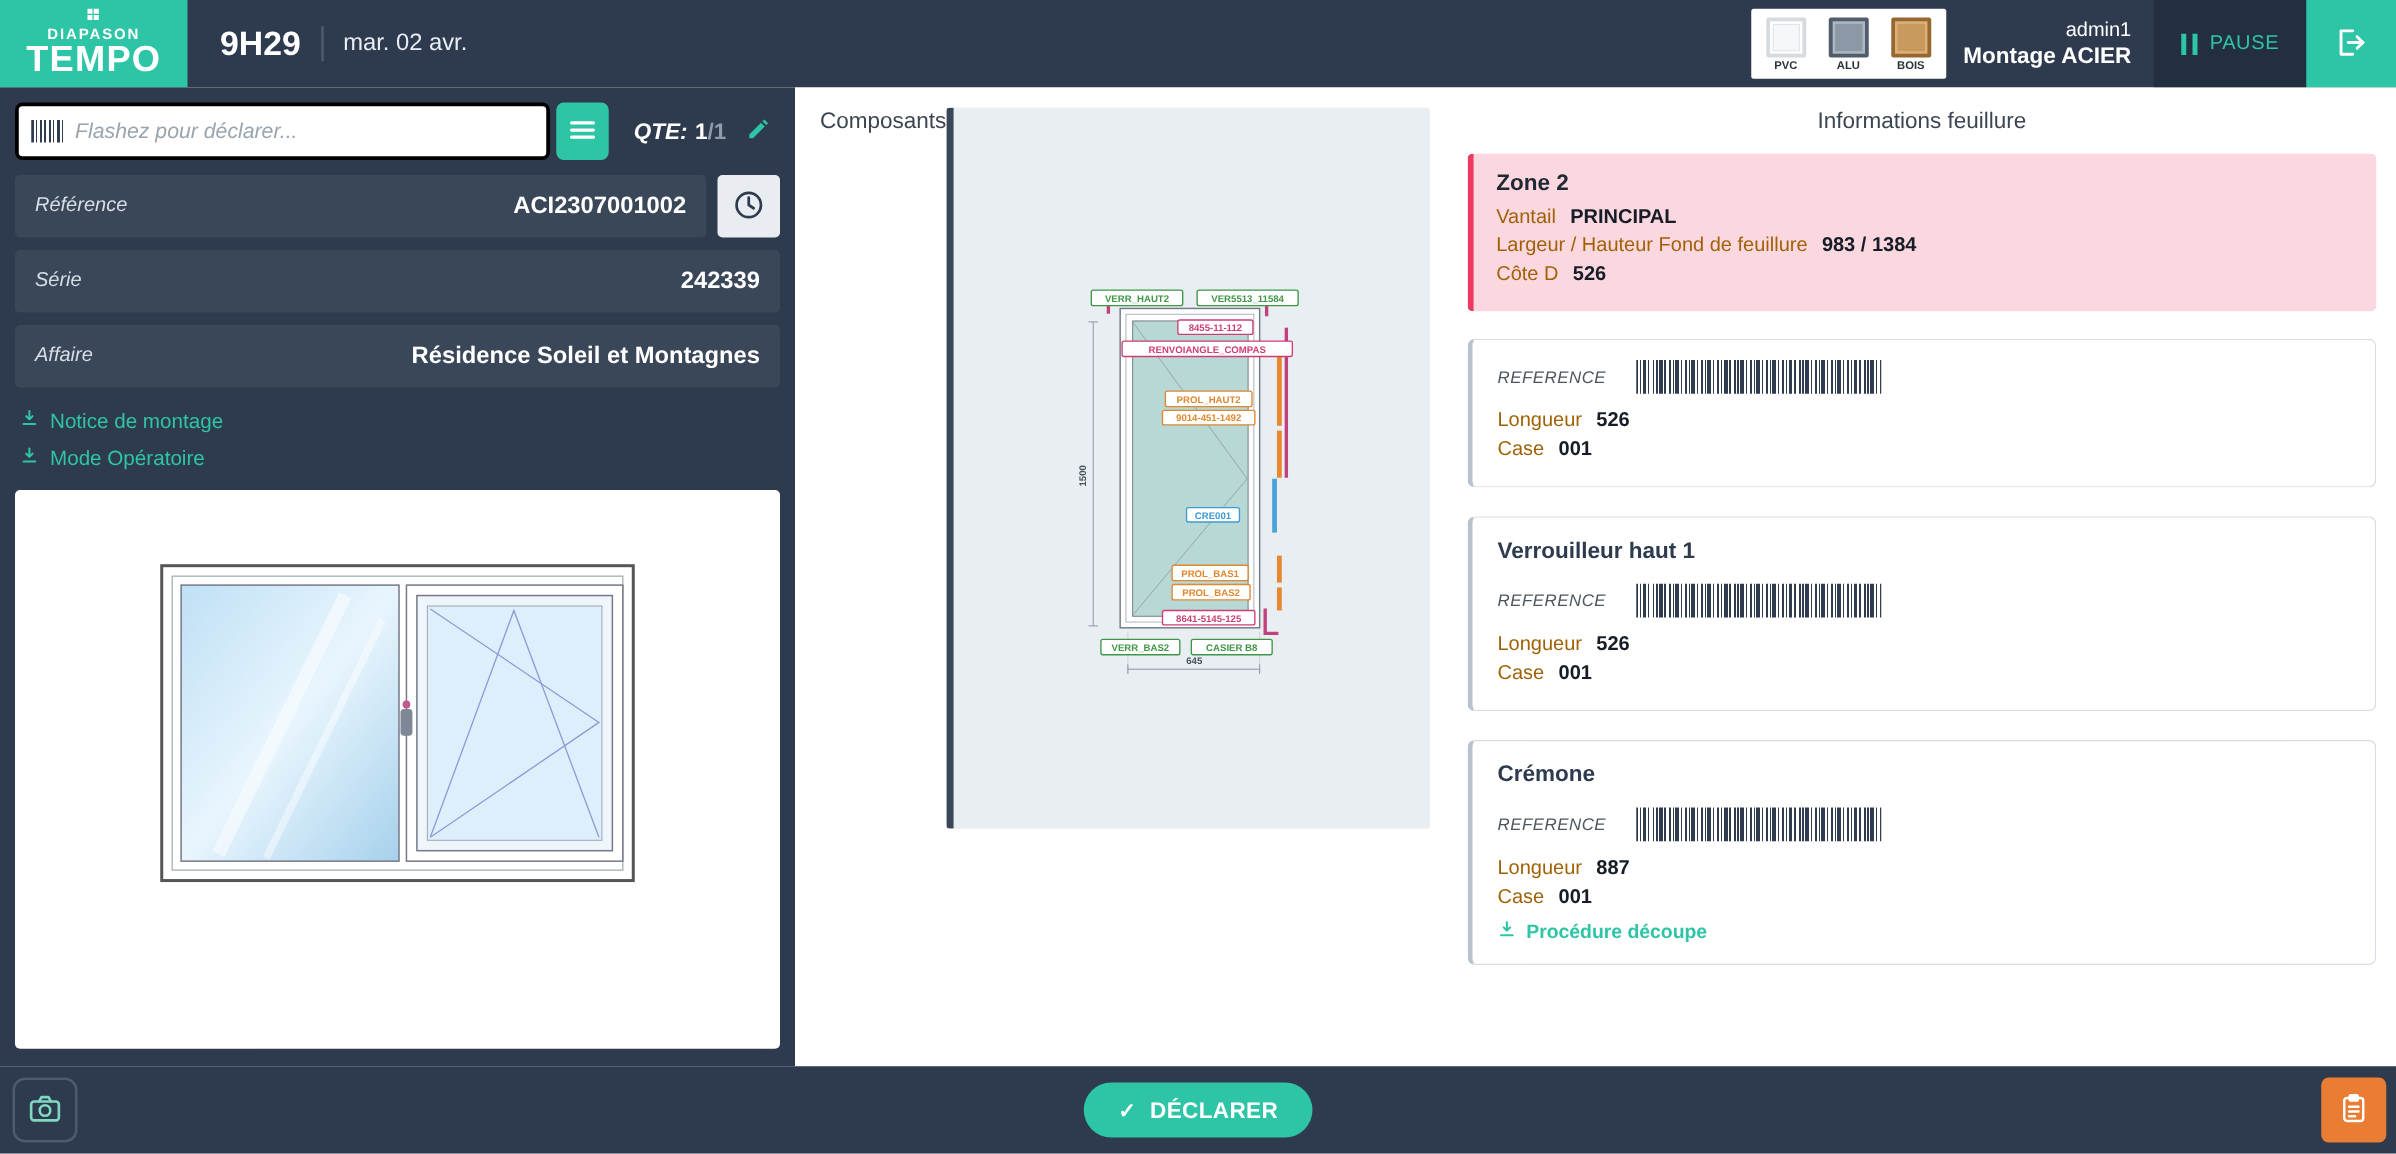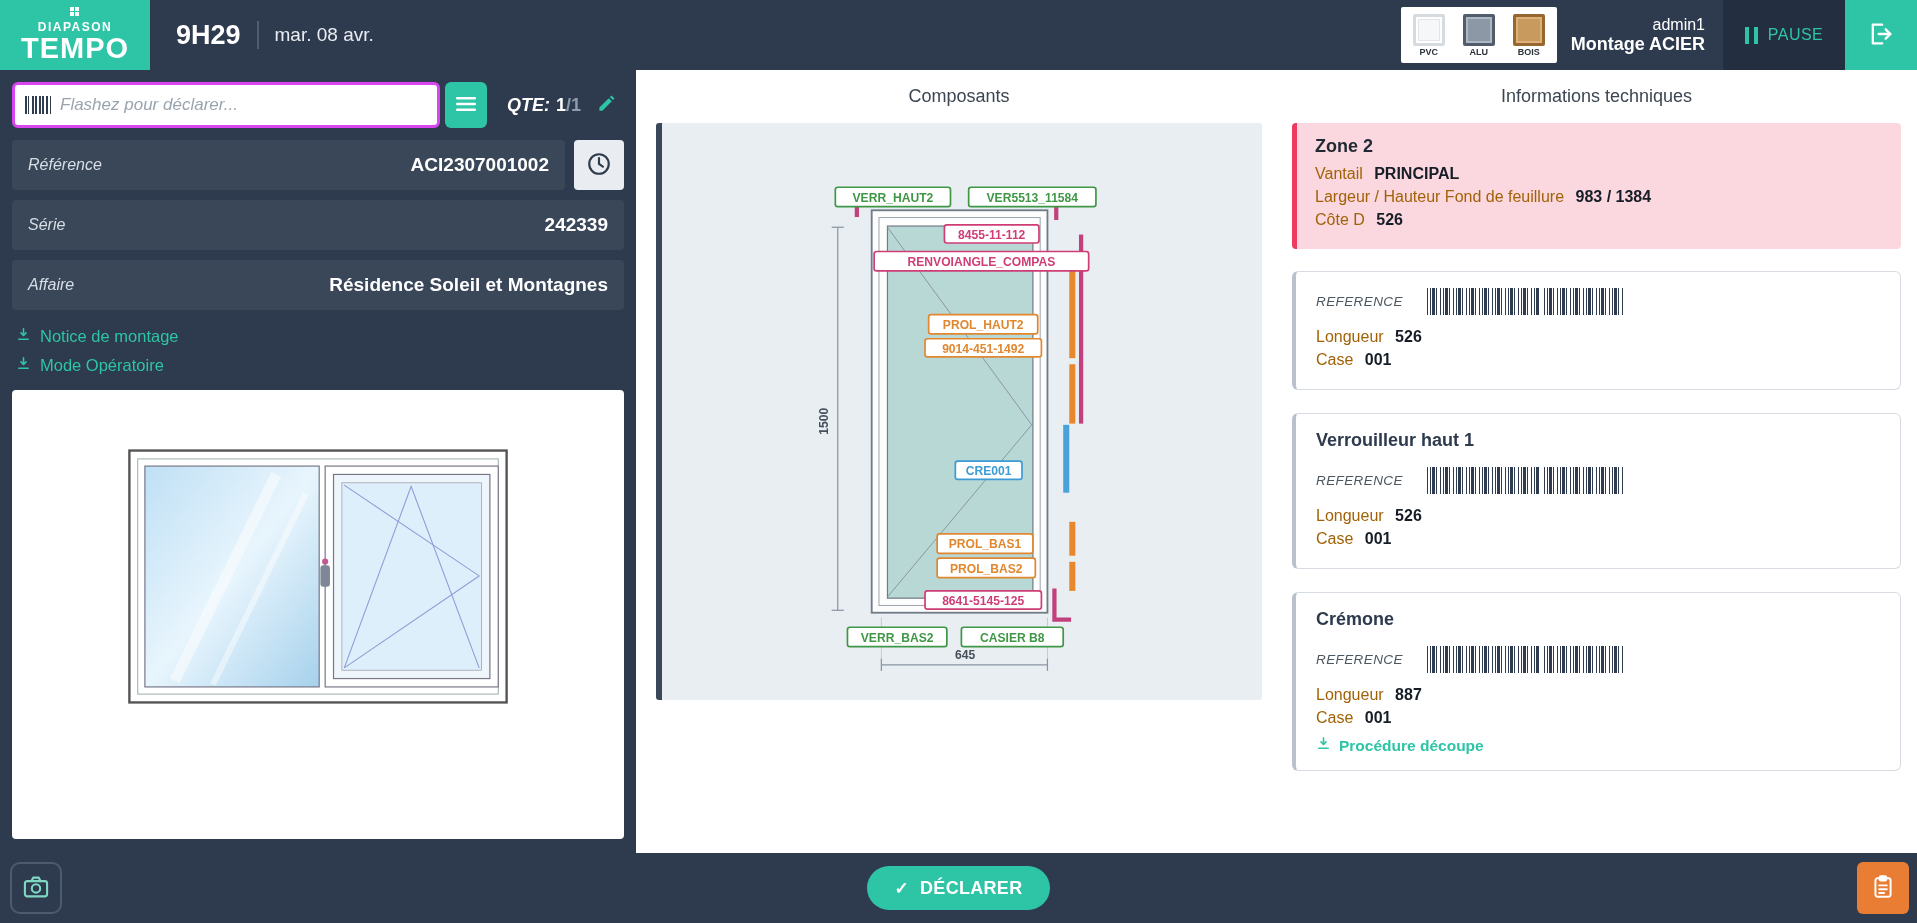--- a/index.html
+++ b/index.html
@@ -40,21 +40,21 @@
   .pause-btn { height:70px; width:122px; background:#232e41; border:none; color:#2ec4a6;
                font-family:inherit; font-size:16px; font-weight:normal; letter-spacing:0.5px;
                display:flex; align-items:center; justify-content:center; gap:10px; cursor:pointer; }
   .pause-icon { width:13px; height:17px; border-left:4.5px solid #2ec4a6; border-right:4.5px solid #2ec4a6; }
   .logout-btn { width:72px; height:70px; background:#2ec4a6; border:none; display:flex;
                 align-items:center; justify-content:center; cursor:pointer; }
 
   
   aside { background:#2e3a4d; padding:12px 12px 14px; display:flex; flex-direction:column; }
   .scan-row { display:flex; align-items:center; margin-bottom:12px; }
-  .scan-wrap { display:flex; align-items:center; background:#fff; border:3px solid #d946ef;
+  .scan-wrap { display:flex; align-items:center; background:#fff; border:3px solid #000000;
                border-radius:6px; height:46px; width:428px; padding:0 10px; }
   .scan-icon { width:26px; height:18px; flex:none; margin-right:9px;
     background:repeating-linear-gradient(90deg,#2f3b4f 0 2px,#fff 2px 3.5px,#2f3b4f 3.5px 4.5px,#fff 4.5px 7px); }
   .scan-wrap input { border:none; outline:none; flex:1; font-size:17px; color:#333;
                      font-family:inherit; background:transparent; }
   .scan-wrap input::placeholder { color:#9aa4ae; font-style:italic; }
   .list-btn { width:42px; height:46px; background:#2ec4a6; border:none; border-radius:6px;
               margin-left:5px; display:flex; align-items:center; justify-content:center; cursor:pointer; }
   .qty { margin-left:auto; display:flex; align-items:baseline; gap:6px; font-size:18px; color:#fff; }
   .qty-label { font-style:italic; font-weight:bold; }
@@ -71,21 +71,21 @@
                display:flex; align-items:center; justify-content:center; cursor:pointer; }
 
   .dl-link { display:flex; align-items:center; gap:9px; color:#2ec4a6; font-size:16.5px;
              margin:7px 4px 3px; cursor:pointer; text-decoration:none; }
   .preview-panel { flex:1; background:#fff; border-radius:4px; margin-top:12px;
                    display:flex; justify-content:center; align-items:flex-start; padding-top:58px; }
 
   
   main { background:#fff; display:flex; gap:30px; padding:16px 16px 0 20px; }
   .col h2 { font-size:18px; font-weight:500; color:#3c4652; text-align:center; margin:0 0 16px; }
-  .comp-col { width:606px; display:flex; flex-direction:column; }
+  .comp-col { width:488px; display:flex; flex-direction:row; }
   .diagram-panel { height:577px; background:#e9eef3; border-left:6px solid #3a4759; border-radius:3px; }
   .diagram-panel svg { width:100%; height:100%; display:block; }
   .info-col { flex:1; display:flex; flex-direction:column; }
 
   .zone-card { background:#fbd7df; border-left:5px solid #ee3a5f; border-radius:4px;
                padding:13px 18px 15px; margin-bottom:22px; }
   .zone-title { font-size:18px; font-weight:bold; color:#1f2833; margin-bottom:8px; }
   .kv { font-size:16px; color:#333; margin:5px 0; }
   .kv .k { color:#a16207; margin-right:7px; }
   .kv .v { font-weight:bold; color:#161d26; }
@@ -135,21 +135,21 @@
   <header>
     <div class="logo">
       <div class="logo-small">
         <span class="logo-grid"></span>
         <span>DIAPASON</span>
       </div>
       <div class="logo-large">TEMPO</div>
     </div>
     <div class="hdr-time">9H29</div>
     <div class="hdr-sep"></div>
-    <div class="hdr-date">mar. 08 avr.</div>
+    <div class="hdr-date">mar. 02 avr.</div>
 
     <div class="hdr-right">
       <div class="materials">
         <div class="material">
           <span class="mi mi-pvc"></span>
           <span class="material-label">PVC</span>
         </div>
         <div class="material">
           <span class="mi mi-alu"></span>
           <span class="material-label">ALU</span>
@@ -379,21 +379,21 @@
           </g>
           <g class="lbl c-green">
             <rect x="247" y="414" width="84" height="16" rx="2"></rect>
               <text x="289" y="426">CASIER B8</text>
           </g>
         </svg>
       </div>
     </section>
 
     <section class="col info-col">
-      <h2>Informations techniques</h2>
+      <h2>Informations feuillure</h2>
 
       <div class="zone-card">
         <div class="zone-title">Zone 2</div>
         <div class="kv">
           <span class="k">Vantail</span>
           <span class="v">PRINCIPAL</span>
         </div>
         <div class="kv">
           <span class="k">Largeur / Hauteur Fond de feuillure</span>
           <span class="v">983 / 1384</span>

